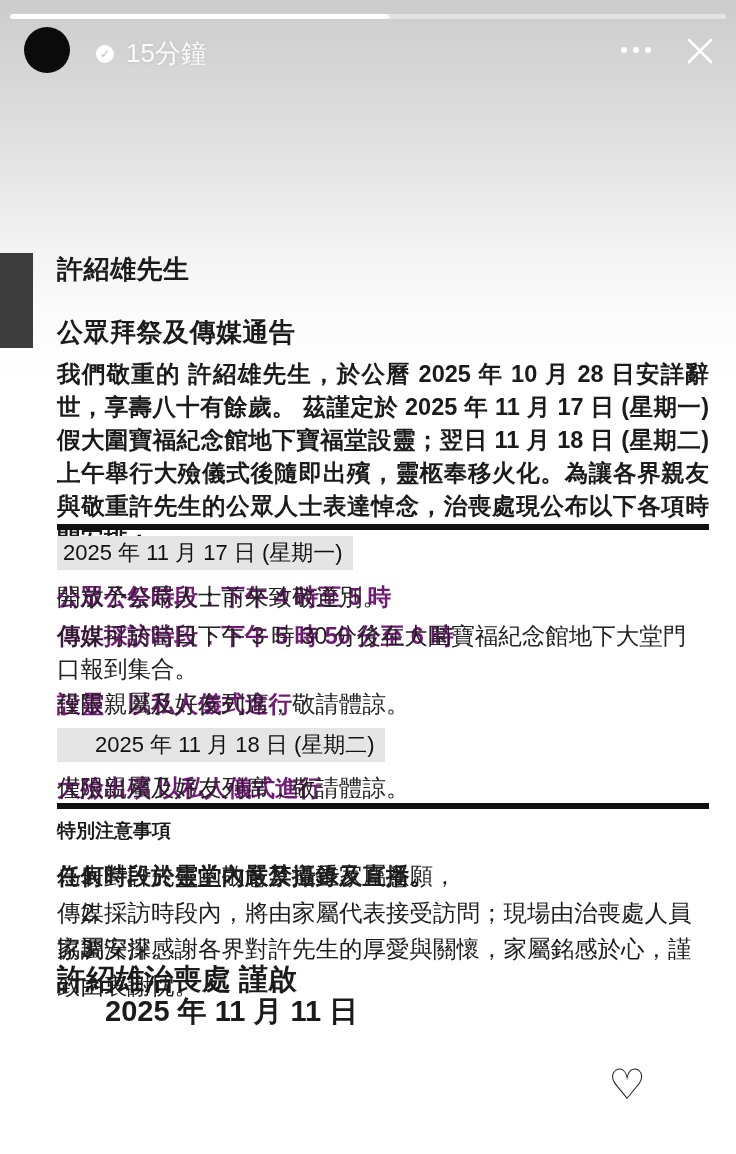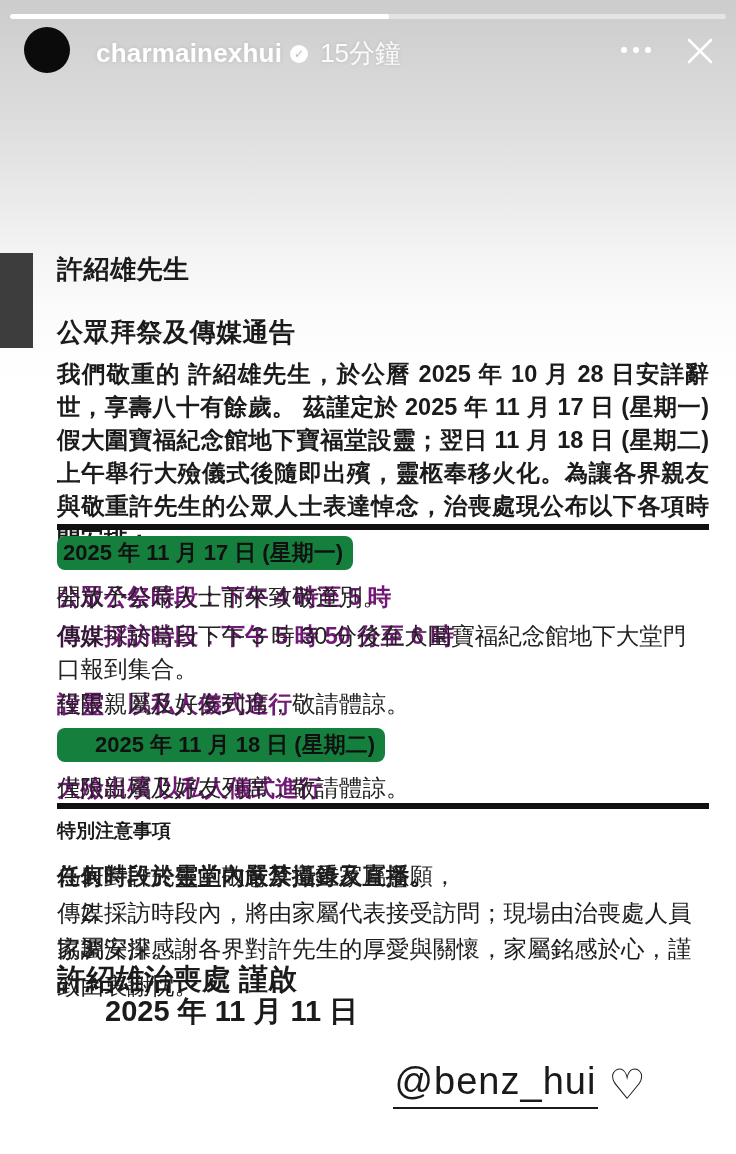--- a/index.html
+++ b/index.html
@@ -46,22 +46,22 @@
   .accent-block { position:absolute; left:0; top:253px; width:33px; height:95px; background:#3d3d3d; }
   .doc { position:absolute; left:57px; top:0; width:652px; }
   .doc * { position:absolute; left:0; }
   .title { font-size:26px; font-weight:800; line-height:32px; letter-spacing:0.5px; }
   .t-name { top:253px; }
   .t-notice { top:316px; }
   .intro { top:358px; width:652px; font-size:23.5px; font-weight:600; line-height:33px; text-align:justify; }
   .rule { width:652px; height:6px; background:#101010; }
   .rule1 { top:524px; } .rule2 { top:803px; }
   .date-head {
-    display:inline-block; background:#15803d; color:#111;
-    font-size:22px; font-weight:700; line-height:25px; padding:4px 10px 5px 6px; white-space:nowrap;border-radius:8px;
+    display:inline-block; background:#e5e5e5; color:#111;
+    font-size:22px; font-weight:400; line-height:25px; padding:4px 10px 5px 6px; white-space:nowrap;
   }
   .dh1 { top:536px; } .dh2 { top:728px;padding-left:38px; }
   .line { width:652px; font-size:23.5px; font-weight:400; line-height:33px; color:#222; }
   .line b { font-weight:800; color:#701a75; }
   .ln1 { top:581px; } .ln2 { top:620px; } .ln3 { top:688px; } .ln4 { top:772px; }
   .notes-head { top:818px; font-size:19px; font-weight:800; }
   .notes-list { top:858px; width:652px; }
   .notes-list .li { position:static; display:flex; gap:10px; font-size:23.5px; line-height:36.5px; color:#1d1d1d; }
   .notes-list .num { position:static; flex:0 0 auto; padding-left:24px; font-weight:500; }
   .notes-list .li-text { position:static; }
@@ -81,21 +81,20 @@
   .mention .heart { font-size:42px; font-weight:300; color:#1a1a1a; }
 </style>
 </head>
 <body>
 
 <div class="progress-track">
   <div class="progress-fill" style="width: 53%;"></div>
 </div>
 <div class="avatar"></div>
 <div class="header-row">
-  <span class="username">charmainexhui</span>
   <span class="verified">✓</span>
   <span class="timestamp">15分鐘</span>
 </div>
 <div class="menu-btn">
   <i></i>
     <i></i>
     <i></i>
 </div>
 <div class="close-btn">
   <svg width="36" height="36" viewBox="0 0 36 36">
@@ -161,15 +160,14 @@
           <b></b>
         </span>
       </div>
   </div>
 
   <div class="sig sig1">許紹雄治喪處 謹啟</div>
   <div class="sig sig2">2025 年 11 月 11 日</div>
 </div>
 
 <div class="mention">
-  <span class="handle">@benz_hui</span>
   <span class="heart">♡</span>
 </div>
 
 </body></html>

